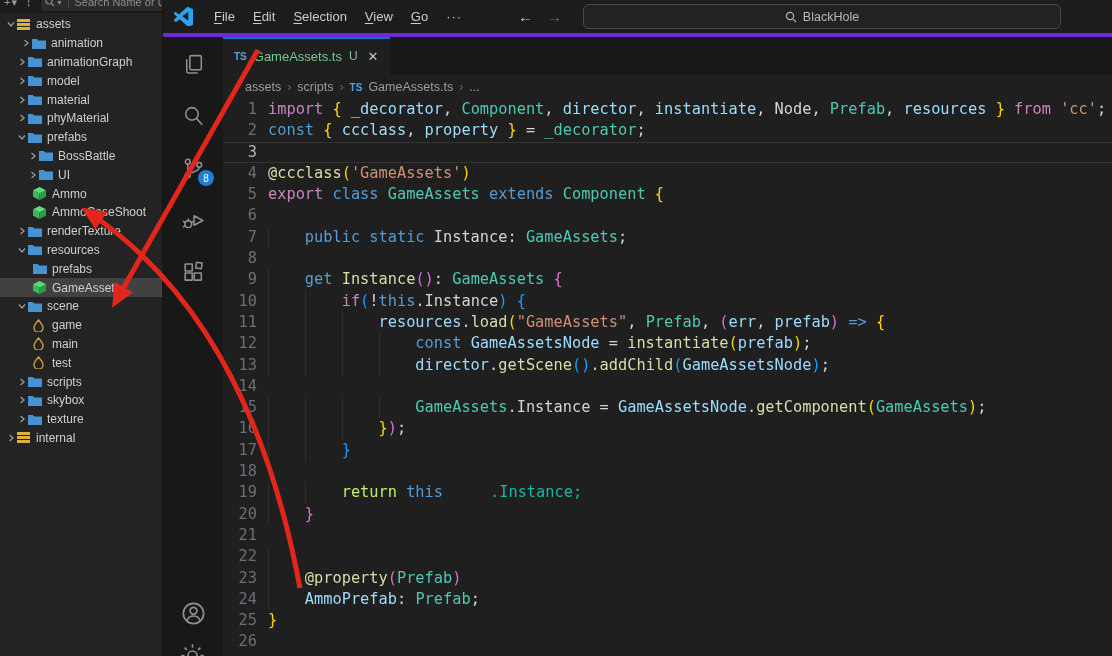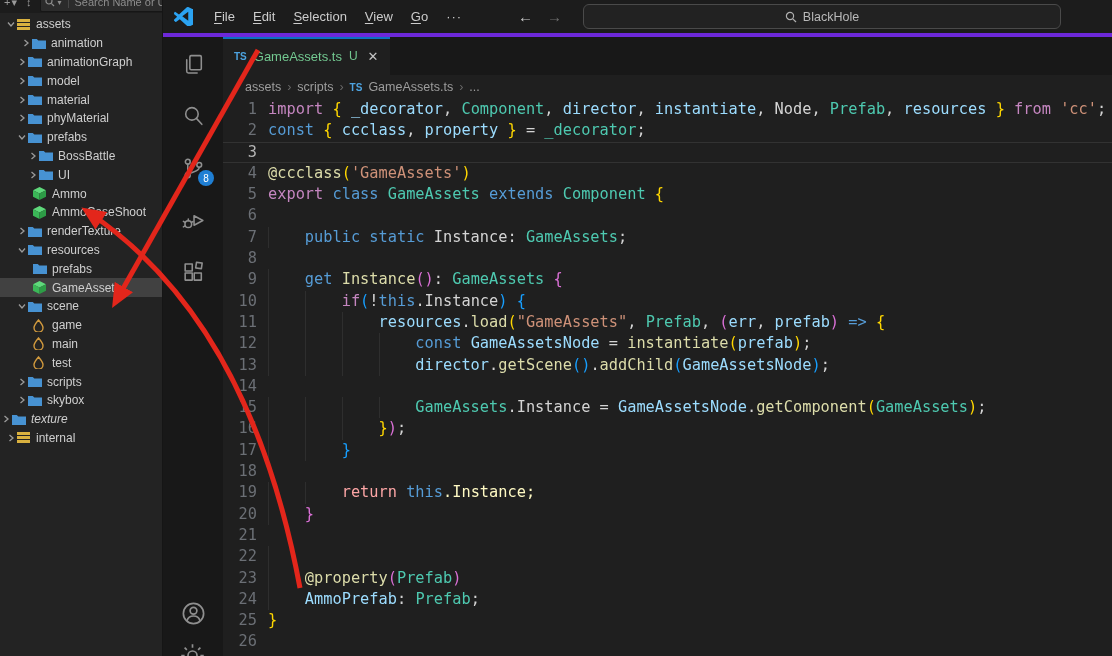--- a/index.html
+++ b/index.html
@@ -325,21 +325,21 @@
               <path fill="none" stroke="#9a9a9a" stroke-width="1.3" d="M2.5 1l3.5 3-3.5 3"></path>
             </svg>
           </span>
           <span class="ticon">
             <svg width="14" height="11" viewBox="0 0 14 11">
               <path fill="#4792d2" d="M0 1h4.8l1.5 1.6H14V11H0z"></path>
             </svg>
           </span>
           <span>skybox</span>
         </div>
-        <div class="trow" style=" font-style: italic;">
+        <div class="trow" style="padding-left: 16px;">
           <span class="tchev">
             <svg width="8" height="8" viewBox="0 0 8 8">
               <path fill="none" stroke="#9a9a9a" stroke-width="1.3" d="M2.5 1l3.5 3-3.5 3"></path>
             </svg>
           </span>
           <span class="ticon">
             <svg width="14" height="11" viewBox="0 0 14 11">
               <path fill="#4792d2" d="M0 1h4.8l1.5 1.6H14V11H0z"></path>
             </svg>
           </span>
@@ -481,21 +481,21 @@
             <div class="code-line"><span class="gutter">9</span><span class="lc"><i class="guide" style="left: 0px;"></i><span style="color: rgb(212, 212, 212);">    </span><span style="color: rgb(86, 156, 214);">get </span><span style="color: rgb(220, 220, 170);">Instance</span><span style="color: rgb(218, 112, 214);">()</span><span style="color: rgb(212, 212, 212);">: </span><span style="color: rgb(78, 201, 176);">GameAssets </span><span style="color: rgb(218, 112, 214);">{</span></span></div>
             <div class="code-line"><span class="gutter">10</span><span class="lc"><i class="guide" style="left: 0px;"></i><i class="guide" style="left: 36.9px;"></i><span style="color: rgb(212, 212, 212);">        </span><span style="color: rgb(197, 134, 192);">if</span><span style="color: rgb(23, 159, 255);">(</span><span style="color: rgb(212, 212, 212);">!</span><span style="color: rgb(86, 156, 214);">this</span><span style="color: rgb(212, 212, 212);">.Instance</span><span style="color: rgb(23, 159, 255);">)</span><span style="color: rgb(212, 212, 212);"> </span><span style="color: rgb(23, 159, 255);">{</span></span></div>
             <div class="code-line"><span class="gutter">11</span><span class="lc"><i class="guide" style="left: 0px;"></i><i class="guide" style="left: 36.9px;"></i><i class="guide" style="left: 73.8px;"></i><span style="color: rgb(212, 212, 212);">            </span><span style="color: rgb(156, 220, 254);">resources</span><span style="color: rgb(212, 212, 212);">.</span><span style="color: rgb(220, 220, 170);">load</span><span style="color: rgb(255, 215, 0);">(</span><span style="color: rgb(206, 145, 120);">"GameAssets"</span><span style="color: rgb(212, 212, 212);">, </span><span style="color: rgb(78, 201, 176);">Prefab</span><span style="color: rgb(212, 212, 212);">, </span><span style="color: rgb(218, 112, 214);">(</span><span style="color: rgb(156, 220, 254);">err</span><span style="color: rgb(212, 212, 212);">, </span><span style="color: rgb(156, 220, 254);">prefab</span><span style="color: rgb(218, 112, 214);">)</span><span style="color: rgb(86, 156, 214);"> =&gt; </span><span style="color: rgb(255, 215, 0);">{</span></span></div>
             <div class="code-line"><span class="gutter">12</span><span class="lc"><i class="guide" style="left: 0px;"></i><i class="guide" style="left: 36.9px;"></i><i class="guide" style="left: 73.8px;"></i><i class="guide" style="left: 110.7px;"></i><span style="color: rgb(212, 212, 212);">                </span><span style="color: rgb(86, 156, 214);">const </span><span style="color: rgb(156, 220, 254);">GameAssetsNode</span><span style="color: rgb(212, 212, 212);"> = </span><span style="color: rgb(220, 220, 170);">instantiate</span><span style="color: rgb(255, 215, 0);">(</span><span style="color: rgb(156, 220, 254);">prefab</span><span style="color: rgb(255, 215, 0);">)</span><span style="color: rgb(212, 212, 212);">;</span></span></div>
             <div class="code-line"><span class="gutter">13</span><span class="lc"><i class="guide" style="left: 0px;"></i><i class="guide" style="left: 36.9px;"></i><i class="guide" style="left: 73.8px;"></i><i class="guide" style="left: 110.7px;"></i><span style="color: rgb(212, 212, 212);">                </span><span style="color: rgb(156, 220, 254);">director</span><span style="color: rgb(212, 212, 212);">.</span><span style="color: rgb(220, 220, 170);">getScene</span><span style="color: rgb(23, 159, 255);">()</span><span style="color: rgb(212, 212, 212);">.</span><span style="color: rgb(220, 220, 170);">addChild</span><span style="color: rgb(23, 159, 255);">(</span><span style="color: rgb(156, 220, 254);">GameAssetsNode</span><span style="color: rgb(23, 159, 255);">)</span><span style="color: rgb(212, 212, 212);">;</span></span></div>
             <div class="code-line"><span class="gutter">14</span><span class="lc"><i class="guide" style="left: 0px;"></i><i class="guide" style="left: 36.9px;"></i><i class="guide" style="left: 73.8px;"></i><i class="guide" style="left: 110.7px;"></i></span></div>
             <div class="code-line"><span class="gutter">15</span><span class="lc"><i class="guide" style="left: 0px;"></i><i class="guide" style="left: 36.9px;"></i><i class="guide" style="left: 73.8px;"></i><i class="guide" style="left: 110.7px;"></i><span style="color: rgb(212, 212, 212);">                </span><span style="color: rgb(78, 201, 176);">GameAssets</span><span style="color: rgb(212, 212, 212);">.Instance = </span><span style="color: rgb(156, 220, 254);">GameAssetsNode</span><span style="color: rgb(212, 212, 212);">.</span><span style="color: rgb(220, 220, 170);">getComponent</span><span style="color: rgb(255, 215, 0);">(</span><span style="color: rgb(78, 201, 176);">GameAssets</span><span style="color: rgb(255, 215, 0);">)</span><span style="color: rgb(212, 212, 212);">;</span></span></div>
             <div class="code-line"><span class="gutter">16</span><span class="lc"><i class="guide" style="left: 0px;"></i><i class="guide" style="left: 36.9px;"></i><i class="guide" style="left: 73.8px;"></i><span style="color: rgb(212, 212, 212);">            </span><span style="color: rgb(255, 215, 0);">}</span><span style="color: rgb(218, 112, 214);">)</span><span style="color: rgb(212, 212, 212);">;</span></span></div>
             <div class="code-line"><span class="gutter">17</span><span class="lc"><i class="guide" style="left: 0px;"></i><i class="guide" style="left: 36.9px;"></i><span style="color: rgb(212, 212, 212);">        </span><span style="color: rgb(23, 159, 255);">}</span></span></div>
             <div class="code-line"><span class="gutter">18</span><span class="lc"><i class="guide" style="left: 0px;"></i><i class="guide" style="left: 36.9px;"></i></span></div>
-            <div class="code-line"><span class="gutter">19</span><span class="lc"><i class="guide" style="left: 0px;"></i><i class="guide" style="left: 36.9px;"></i><span style="color: rgb(212, 212, 212);">        </span><span style="color: #fca5a5; margin-top: 12px;">return </span><span style="color: rgb(86, 156, 214);">this</span><span style="color: #fef9c3;">.Instance;</span></span></div>
+            <div class="code-line"><span class="gutter">19</span><span class="lc"><i class="guide" style="left: 0px;"></i><i class="guide" style="left: 36.9px;"></i><span style="color: rgb(212, 212, 212);">        </span><span style="color: #bef264; margin-top: 12px;">return </span><span style="color: rgb(86, 156, 214);">this</span><span style="color: #14b8a6; margin-left: 47px;">.Instance;</span></span></div>
             <div class="code-line"><span class="gutter">20</span><span class="lc"><i class="guide" style="left: 0px;"></i><span style="color: rgb(212, 212, 212);">    </span><span style="color: rgb(218, 112, 214);">}</span></span></div>
             <div class="code-line"><span class="gutter">21</span><span class="lc"><i class="guide" style="left: 0px;"></i></span></div>
             <div class="code-line"><span class="gutter">22</span><span class="lc"><i class="guide" style="left: 0px;"></i><span style="color: rgb(212, 212, 212);">    </span></span></div>
             <div class="code-line"><span class="gutter">23</span><span class="lc"><i class="guide" style="left: 0px;"></i><span style="color: rgb(212, 212, 212);">    </span><span style="color: rgb(220, 220, 170);">@property</span><span style="color: rgb(218, 112, 214);">(</span><span style="color: rgb(78, 201, 176);">Prefab</span><span style="color: rgb(218, 112, 214);">)</span></span></div>
             <div class="code-line"><span class="gutter">24</span><span class="lc"><i class="guide" style="left: 0px;"></i><span style="color: rgb(212, 212, 212);">    </span><span style="color: rgb(156, 220, 254);">AmmoPrefab</span><span style="color: rgb(212, 212, 212);">: </span><span style="color: rgb(78, 201, 176);">Prefab</span><span style="color: rgb(212, 212, 212);">;</span></span></div>
             <div class="code-line"><span class="gutter">25</span><span class="lc"><span style="color: rgb(255, 215, 0);">}</span></span></div>
             <div class="code-line"><span class="gutter">26</span><span class="lc"></span></div>
             <div class="code-line"><span class="gutter">27</span><span class="lc"></span></div>
           </div>
       </div>

